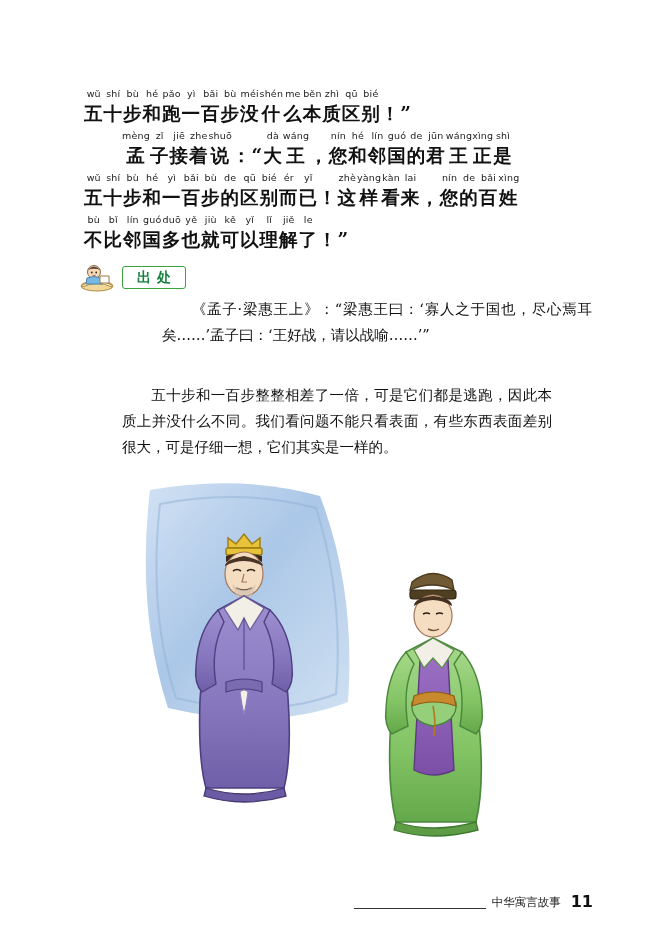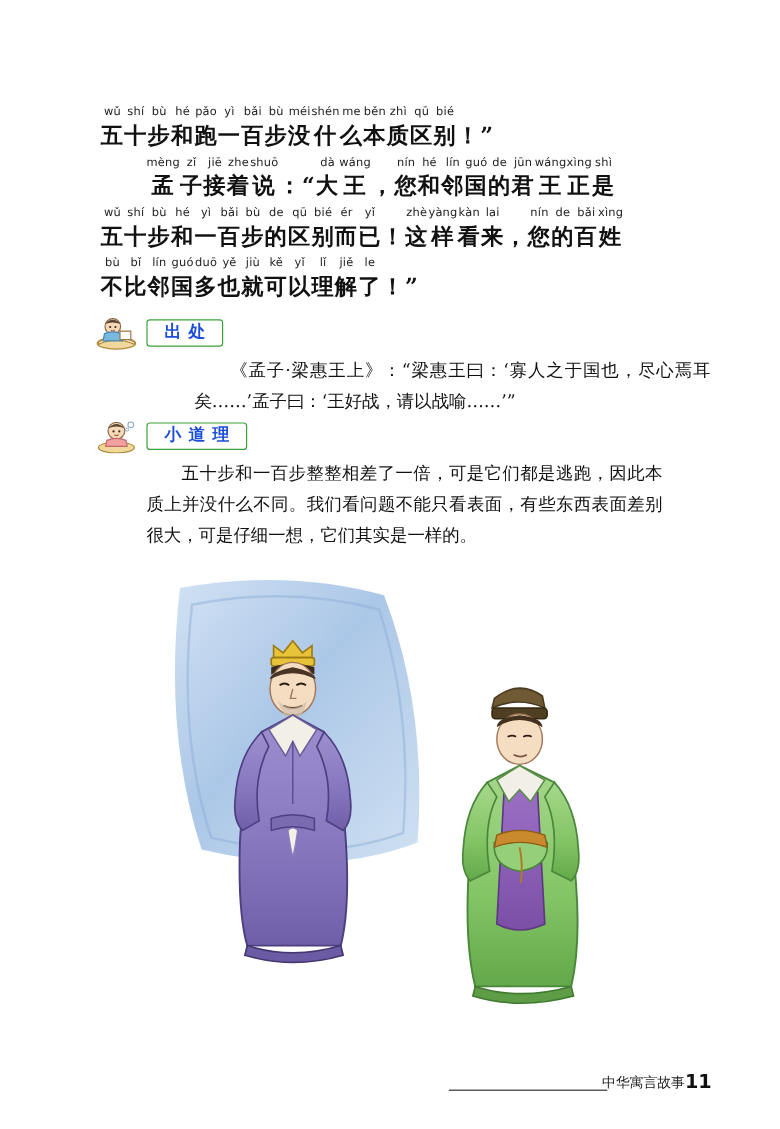--- a/index.html
+++ b/index.html
@@ -69,21 +69,21 @@
   }
   .sec-icon {
     width: 38px;
     height: 30px;
     position: relative;
   }
   .label-box {
     border: 1.6px solid #3aa43a;
     border-radius: 3px;
     padding: 1px 8px 2px 8px;
-    color: #1d4ed8;
+    color: #15803d;
     font-size: 14px;
     font-weight: bold;
     letter-spacing: 6px;
     text-indent: 6px;
     font-family: "DejaVu Serif", "Liberation Serif", serif;
     background: #fff;
     line-height: 18px;
   }
 
   
@@ -106,20 +106,21 @@
     height: 410px;
   }
 
   
   .footer {
     position: absolute;
     right: 38px;
     bottom: 32px;
     display: flex;
     align-items: flex-end;
+    gap: 10px;
   }
   .footer .rule {
     width: 132px;
     border-bottom: 1px solid #333;
     height: 14px;
     margin-right: -4px;
   }
   .footer .ftxt {
     font-family: "DejaVu Serif", "Liberation Serif", serif;
     font-size: 11.5px;
@@ -454,36 +455,20 @@
         <path d="M22 14 L31 14 L31 21 L22 21 Z" fill="#ffffff" stroke="#9a7a4a" stroke-width="1"></path>
       </svg>
     </span>
     <span class="label-box">出处</span>
   </div>
 
   <div class="para" style="left:122px; top:296px; width:430px;margin-left:40px;">
     <span class="ind"></span><span>《孟子·梁惠王上》：“梁惠王曰：‘寡人之于国也，尽心焉耳矣……’孟子曰：‘王好战，请以战喻……’”</span>
   </div>
 
-  <div class="section-head" style="left:78px; top:348px;">
-    <span class="sec-icon">
-      <svg width="38" height="30" viewBox="0 0 38 30">
-        <ellipse cx="19" cy="25" rx="15" ry="4.5" fill="#f0d79a" stroke="#b08b3e" stroke-width="1"></ellipse>
-        <circle cx="19" cy="11" r="7" fill="#f7d9b8" stroke="#8a6a4a" stroke-width="1"></circle>
-        <path d="M12 9 Q19 1.5 26 9 Q19 6 12 9 Z" fill="#5a4632"></path>
-        <circle cx="16.6" cy="11.5" r="0.9" fill="#3a2a1a"></circle>
-        <circle cx="21.4" cy="11.5" r="0.9" fill="#3a2a1a"></circle>
-        <path d="M17.4 14.3 Q19 15.6 20.8 14.3" stroke="#a8563c" stroke-width="0.9" fill="none"></path>
-        <path d="M11 19 Q19 15.5 27 19 L28 24 L10 24 Z" fill="#f3a0a0" stroke="#c06a6a" stroke-width="1"></path>
-        <circle cx="31" cy="6" r="2.4" fill="#ffffff" stroke="#8aa8c8" stroke-width="0.9"></circle>
-        <circle cx="28" cy="10" r="1.3" fill="#ffffff" stroke="#8aa8c8" stroke-width="0.8"></circle>
-      </svg>
-    </span>
-    <span class="label-box">小道理</span>
-  </div>
 
   <div class="para" style="left:122px; top:382px; width:430px;">
     <span class="ind"></span><span>五十步和一百步整整相差了一倍，可是它们都是逃跑，因此本质上并没什么不同。我们看问题不能只看表面，有些东西表面差别很大，可是仔细一想，它们其实是一样的。</span>
   </div>
 
   <div class="illus">
     <svg width="420" height="410" viewBox="0 0 420 410">
       <defs>
         <linearGradient id="bgblue" x1="0" y1="0" x2="1" y2="1">
           <stop offset="0%" stop-color="#cfe0f3"></stop>

